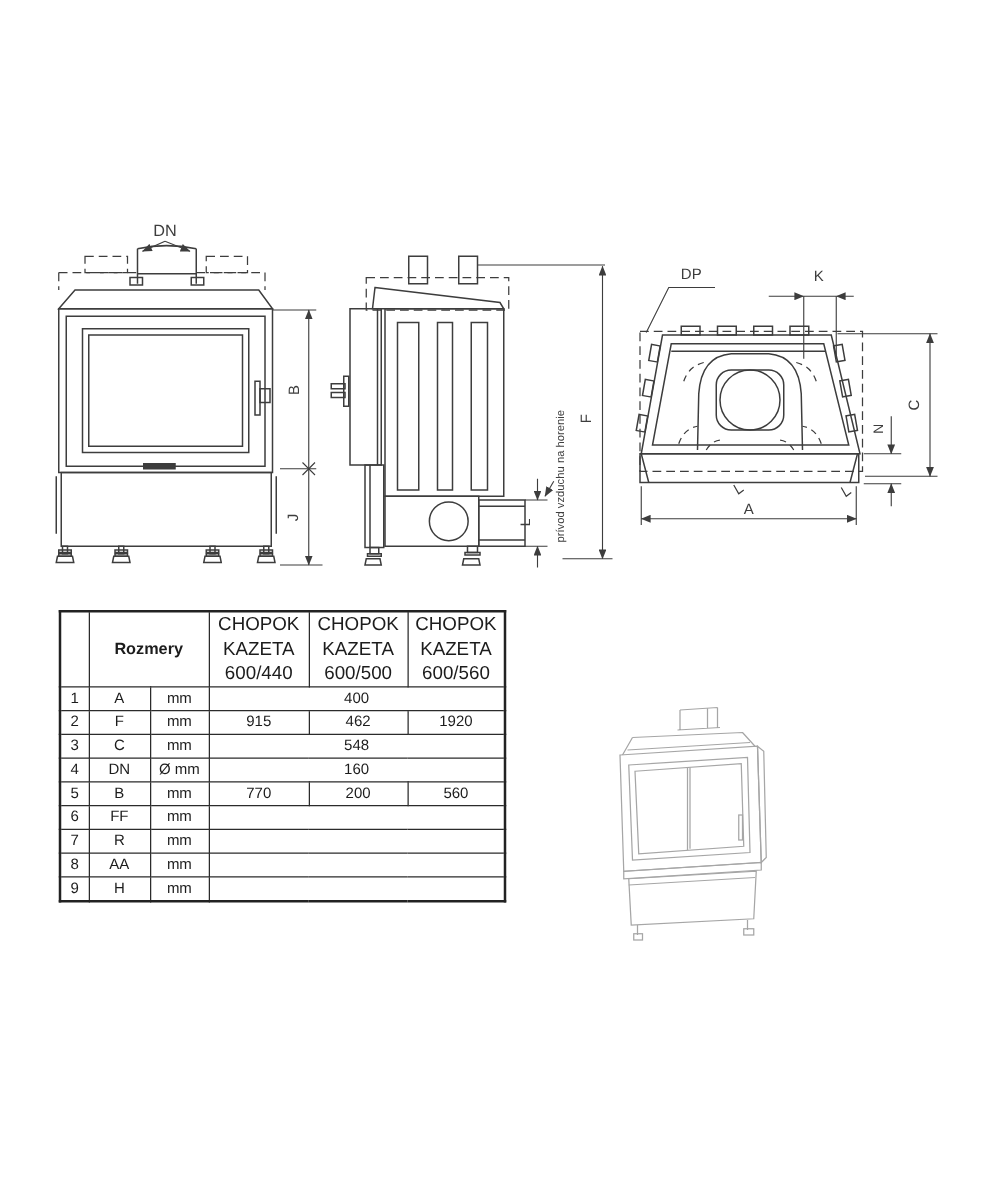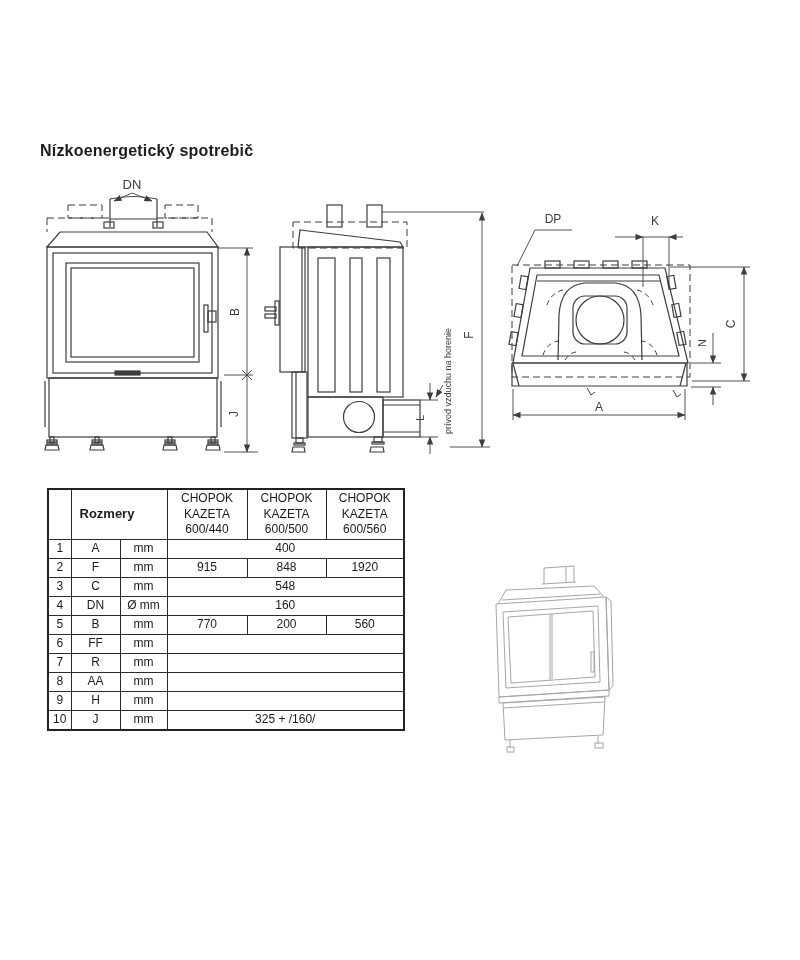--- a/index.html
+++ b/index.html
@@ -6,30 +6,29 @@
   .page{position:relative;width:800px;height:960px;background:#ffffff;overflow:hidden;
         font-family:"Liberation Sans", sans-serif;color:#1c1c1c;}
   .title{position:absolute;left:40px;top:142px;font-size:16px;font-weight:bold;letter-spacing:.2px;}
   .drawing{position:absolute;}
   svg text{font-family:"Liberation Sans", sans-serif;fill:#3d3d3d;}
   .dimtable{position:absolute;left:47px;top:488px;border-collapse:collapse;table-layout:fixed;
             font-size:12px;color:#1c1c1c;}
   .dimtable td{border:1.5px solid #2b2b2b;text-align:center;vertical-align:middle;
                height:18px;padding:0 2px;line-height:1.1;}
   .dimtable .hdr td{height:49px;}
-  .dimtable td.model{font-size:12px;white-space:pre-line;line-height:1.3;}
-  .dimtable td.rozmery{font-size:13px;font-weight:bold;text-align:left;padding-left:8px;}
+  .dimtable td.model{font-size:15px;white-space:pre-line;line-height:1.3;}
+  .dimtable td.rozmery{font-size:13px;font-weight:bold;text-align:left;padding-left:20px;}
   .dimtable{border:2px solid #222;}
 </style>
 </head>
 <body>
 
 <div class="page">
 
-  <div class="title">Nízkoenergetický spotrebič</div>
 
   <svg class="drawing" style="left:38px;top:175px;" width="225" height="290" viewBox="0 0 225 290">
     <defs>
       <marker id="aF" viewBox="0 0 10 8" refX="9.5" refY="4" markerWidth="9" markerHeight="7" orient="auto-start-reverse">
         <path d="M0,0 L10,4 L0,8 z" fill="#3d3d3d"></path>
       </marker>
     </defs>
     <g stroke="#3d3d3d" fill="none" stroke-width="1.2">
 
       <g>
@@ -278,21 +277,21 @@
           <td>1</td>
           <td>A</td>
           <td>mm</td>
           <td colspan="3">400</td>
         </tr>
     <tr>
           <td>2</td>
           <td>F</td>
           <td>mm</td>
           <td>915</td>
-          <td>848</td>
+          <td>462</td>
           <td>1920</td>
         </tr>
     <tr>
           <td>3</td>
           <td>C</td>
           <td>mm</td>
           <td colspan="3">548</td>
         </tr>
     <tr>
           <td>4</td>
@@ -324,26 +323,20 @@
           <td>8</td>
           <td>AA</td>
           <td>mm</td>
           <td colspan="3"></td>
         </tr>
     <tr>
           <td>9</td>
           <td>H</td>
           <td>mm</td>
           <td colspan="3"></td>
-        </tr>
-    <tr>
-          <td>10</td>
-          <td>J</td>
-          <td>mm</td>
-          <td colspan="3">325 + /160/</td>
         </tr>
   </tbody>
     </table>
 
   <svg class="drawing" style="left:486px;top:560px;" width="135" height="195" viewBox="0 0 135 195">
     <g stroke="#a6a6a6" fill="none" stroke-width="1">
       <g>
         <path d="M58,8 L88,6 M58,8 V24 M88,6 V22 M80,7 V23 M56,24 L90,22"></path>
       </g>
       <g>

